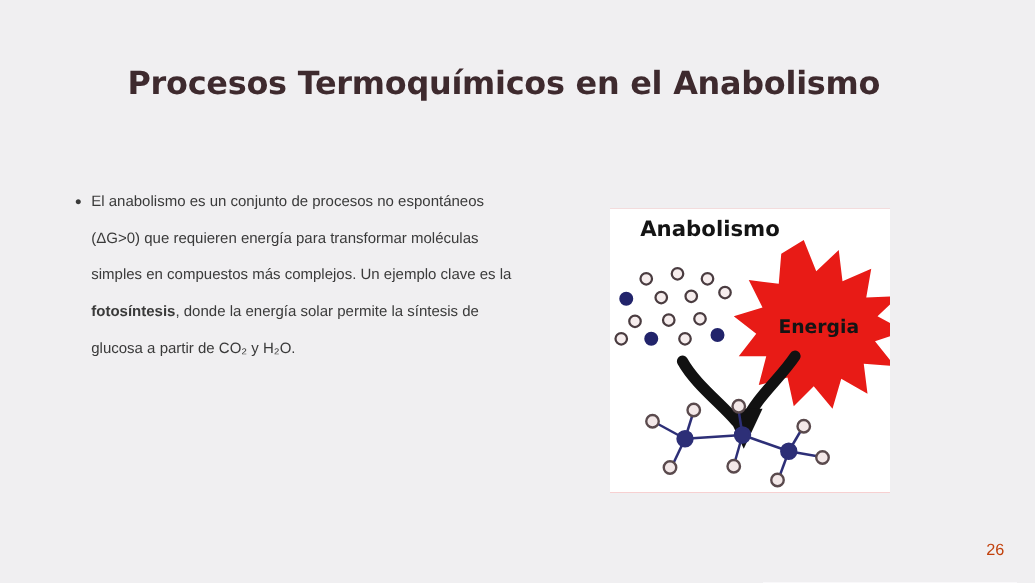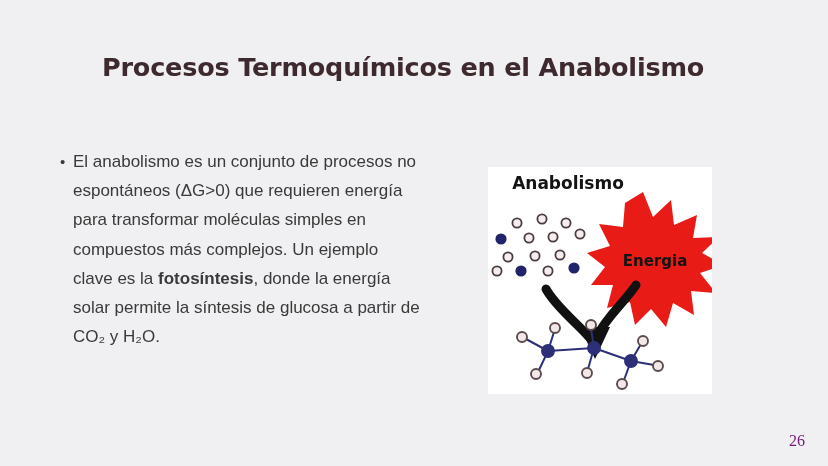--- a/index.html
+++ b/index.html
@@ -47,21 +47,21 @@
   .bullet-dot {
     flex: 0 0 auto;
     width: 13px;
     font-size: 15px;
     line-height: 29.2px;
     color: #3a3a3a;
     text-align: left;
   }
   .bullet-text {
     flex: 1 1 auto;
-    font-size: 17px;
+    font-size: 12px;
     line-height: 29.2px;
     color: #3a3a3a;
     font-family: "Liberation Sans", sans-serif;
   }
   .bullet-text b {
     font-weight: bold;
   }
 
   
   #picture {
@@ -93,23 +93,23 @@
   #footer-label {
     left: 691px;
     top: 439px;
     letter-spacing: 0.55px;
     font-size: 8.2px;
   }
   #footer-pagenum {
     position: absolute;
     left: 789px;
     top: 432px;
-    font-size: 16px;
-    color: #701a75;
-    font-family: Liberation Serif, serif;
+    font-size: 13px;
+    color: #c2410c;
+    font-family: Liberation Sans, sans-serif;
   }
 </style>
 </head>
 <body>
 
 <div id="slide">
 
   <div id="slide-title">Procesos Termoquímicos en el Anabolismo</div>
 
   <div id="body-block">

